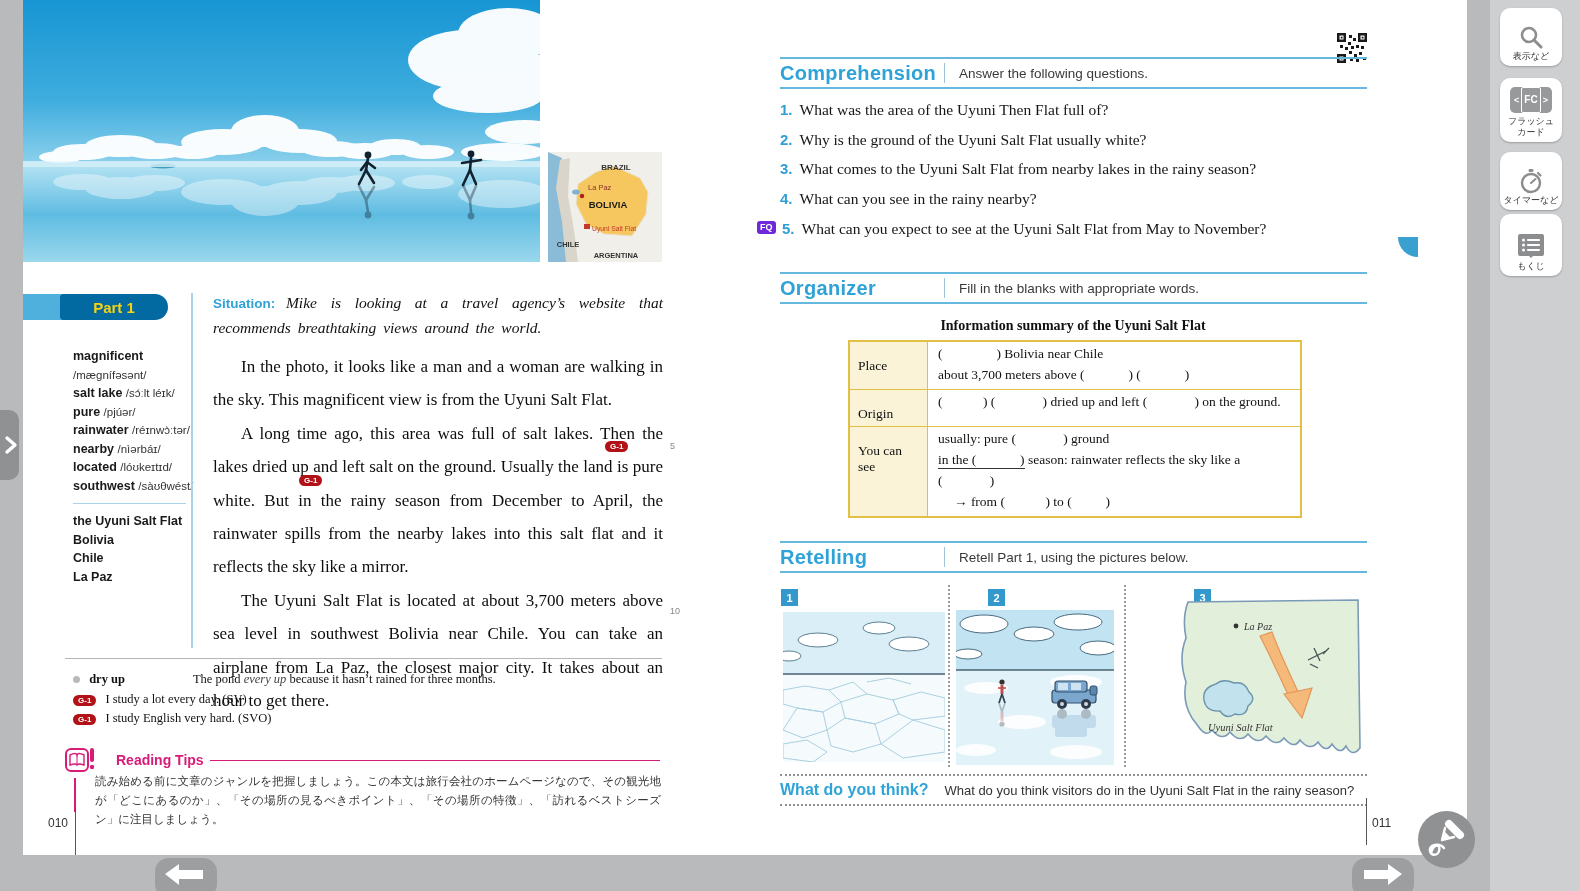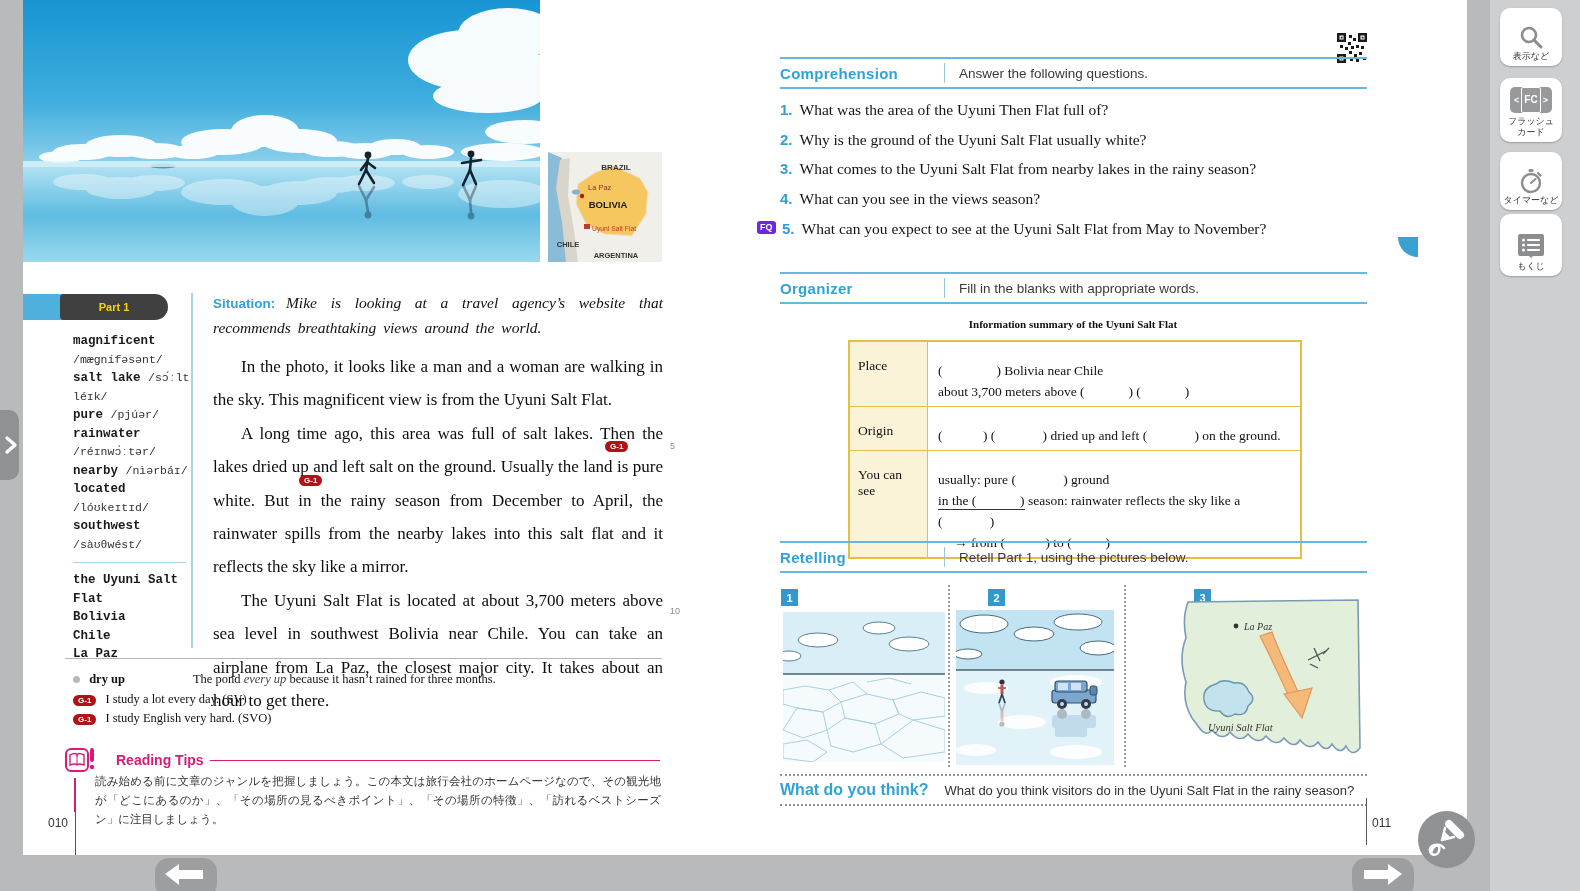--- a/index.html
+++ b/index.html
@@ -3,57 +3,57 @@
 <meta charset="utf-8">
 <style>
   html,body{margin:0;padding:0;background:#9fa1a3;}
   .stage{position:relative;width:1580px;height:891px;background:#b8babc;overflow:hidden;
          font-family:"Liberation Sans",sans-serif;}
   .abs{position:absolute;}
   .spread{position:absolute;left:23px;top:0;width:1444px;height:855px;background:#ffffff;}
 
   
   .sec{position:absolute;display:flex;align-items:center;border-top:2px solid #66b8de;border-bottom:2px solid #66b8de;box-sizing:border-box;}
-  .sec-title{color:#2fa3d8;font-weight:bold;font-size:15px;letter-spacing:.3px;}
+  .sec-title{color:#2fa3d8;font-weight:bold;font-size:20px;letter-spacing:.3px;}
   .sec-div{width:1px;height:20px;background:#9fc6d8;margin:0 14px;}
   .sec-instr{color:#3a3a3a;font-size:13.5px;}
 
   
   .q{position:absolute;white-space:nowrap;}
   .q-num{color:#2f9fd6;font-weight:bold;font-size:15px;font-family:"Liberation Sans",sans-serif;}
   .q-text{color:#151515;font-size:15.5px;font-family:"Liberation Serif",serif;margin-left:7px;}
   .fq{position:absolute;left:-25px;top:1px;background:#6d28d9;color:#fff;font-size:9px;font-weight:bold;
       border-radius:3px;padding:1px 3px;line-height:11px;}
 
   
   .org-table{position:absolute;border:2px solid #e2bf45;background:#fff;}
   .org-row{display:flex;border-top:1.5px solid #e2bf45;}
   .org-row:first-child{border-top:none;}
   .org-head{width:78px;background:#fbf3d8;border-right:1.5px solid #e2bf45;padding:16px 6px 4px 8px;
             font-family:"Liberation Serif",serif;font-size:13.5px;color:#111;box-sizing:border-box;flex:none;}
-  .org-body{flex:1;padding:18px 8px 4px 10px;font-family:"Liberation Serif",serif;font-size:13.5px;color:#111;}
+  .org-body{flex:1;padding:1px 8px 4px 10px;font-family:"Liberation Serif",serif;font-size:13.5px;color:#111;}
   .org-line{line-height:21px;white-space:pre-wrap;}
   .org-u{border-bottom:1px solid #333;padding-bottom:1px;}
   .org-indent{padding-left:16px;}
 
   
   .pic-num{position:absolute;width:17px;height:17px;background:#3399cc;color:#fff;font-size:11px;
            font-weight:bold;display:flex;align-items:center;justify-content:center;}
   .dash-sep{position:absolute;width:0;border-left:2px dotted #9a9a9a;}
 
   
   .wdyt{position:absolute;display:flex;align-items:center;border-top:2px dotted #8f8f8f;border-bottom:2px dotted #8f8f8f;box-sizing:border-box;}
   .wdyt-title{color:#2fa3d8;font-weight:bold;font-size:16px;}
   .wdyt-q{color:#333;font-size:13px;margin-left:16px;}
 
   
   .part-blue{position:absolute;background:#4fb0dd;}
-  .part-pill{position:absolute;background:#404040;color:#f5d312;font-weight:bold;font-size:11px;
+  .part-pill{position:absolute;background:#0369a1;color:#f5d312;font-weight:bold;font-size:15px;
              display:flex;align-items:center;justify-content:center;border-radius:4px 14px 14px 4px;}
-  .vocab{position:absolute;font-family:Liberation Mono, monospace;color:#1a1a1a;}
+  .vocab{position:absolute;font-family:Liberation Sans, sans-serif;color:#1a1a1a;margin-top:15px;}
   .vocab-item{line-height:18.5px;font-size:12.5px;}
   .vocab .word{font-weight:bold;}
   .vocab .ipa{font-size:11.5px;color:#333;}
   .vocab-div{border-top:1.5px solid #a9d3e8;margin:8px 12px 8px 0;}
   .pnoun{font-weight:bold;font-size:12.5px;line-height:18.5px;}
   .vrule{position:absolute;width:1.5px;background:#a9d3e8;}
 
   .situation{position:absolute;font-family:"Liberation Serif",serif;font-size:15.5px;line-height:24px;
              text-align:justify;color:#111;}
   .situation .lab{color:#2fa3d8;font-weight:bold;font-style:normal;font-family:"Liberation Sans",sans-serif;font-size:13.5px;}
@@ -337,34 +337,34 @@
   <div class="q" style="left:780px;top:101px;">
     <span class="q-num">1.</span><span class="q-text">What was the area of the Uyuni Then Flat full of?</span>
   </div>
   <div class="q" style="left:780px;top:131px;">
     <span class="q-num">2.</span><span class="q-text">Why is the ground of the Uyuni Salt Flat usually white?</span>
   </div>
   <div class="q" style="left:780px;top:160px;">
     <span class="q-num">3.</span><span class="q-text">What comes to the Uyuni Salt Flat from nearby lakes in the rainy season?</span>
   </div>
   <div class="q" style="left:780px;top:190px;">
-    <span class="q-num">4.</span><span class="q-text">What can you see in the views season?</span>
+    <span class="q-num">4.</span><span class="q-text">What can you see in the rainy nearby?</span>
   </div>
   <div class="q" style="left:782px;top:220px;">
     <span class="fq">FQ</span>
     <span class="q-num">5.</span><span class="q-text">What can you expect to see at the Uyuni Salt Flat from May to November?</span>
   </div>
 
   <div class="sec" style="left:780px;top:272px;width:587px;height:32px;">
     <span class="sec-title" style="width:150px;">Organizer</span>
     <span class="sec-div"></span>
     <span class="sec-instr">Fill in the blanks with appropriate words.</span>
   </div>
   <div class="abs" style="left:848px;top:318px;width:450px;text-align:center;font-family:'Liberation Serif',serif;
-       font-weight:bold;font-size:11px;color:#111;">Information summary of the Uyuni Salt Flat</div>
+       font-weight:bold;font-size:14px;color:#111;">Information summary of the Uyuni Salt Flat</div>
   <div class="org-table" style="left:848px;top:340px;width:450px;">
     <div class="org-row">
       <div class="org-head">Place</div>
       <div class="org-body">
         <div class="org-line">(&nbsp;&nbsp;&nbsp;&nbsp;&nbsp;&nbsp;&nbsp;&nbsp;&nbsp;&nbsp;&nbsp;&nbsp;&nbsp;&nbsp;&nbsp;&nbsp;) Bolivia near Chile</div>
         <div class="org-line">about 3,700 meters above (&nbsp;&nbsp;&nbsp;&nbsp;&nbsp;&nbsp;&nbsp;&nbsp;&nbsp;&nbsp;&nbsp;&nbsp;&nbsp;) (&nbsp;&nbsp;&nbsp;&nbsp;&nbsp;&nbsp;&nbsp;&nbsp;&nbsp;&nbsp;&nbsp;&nbsp;&nbsp;)</div>
       </div>
     </div>
     <div class="org-row">
       <div class="org-head">Origin</div>

